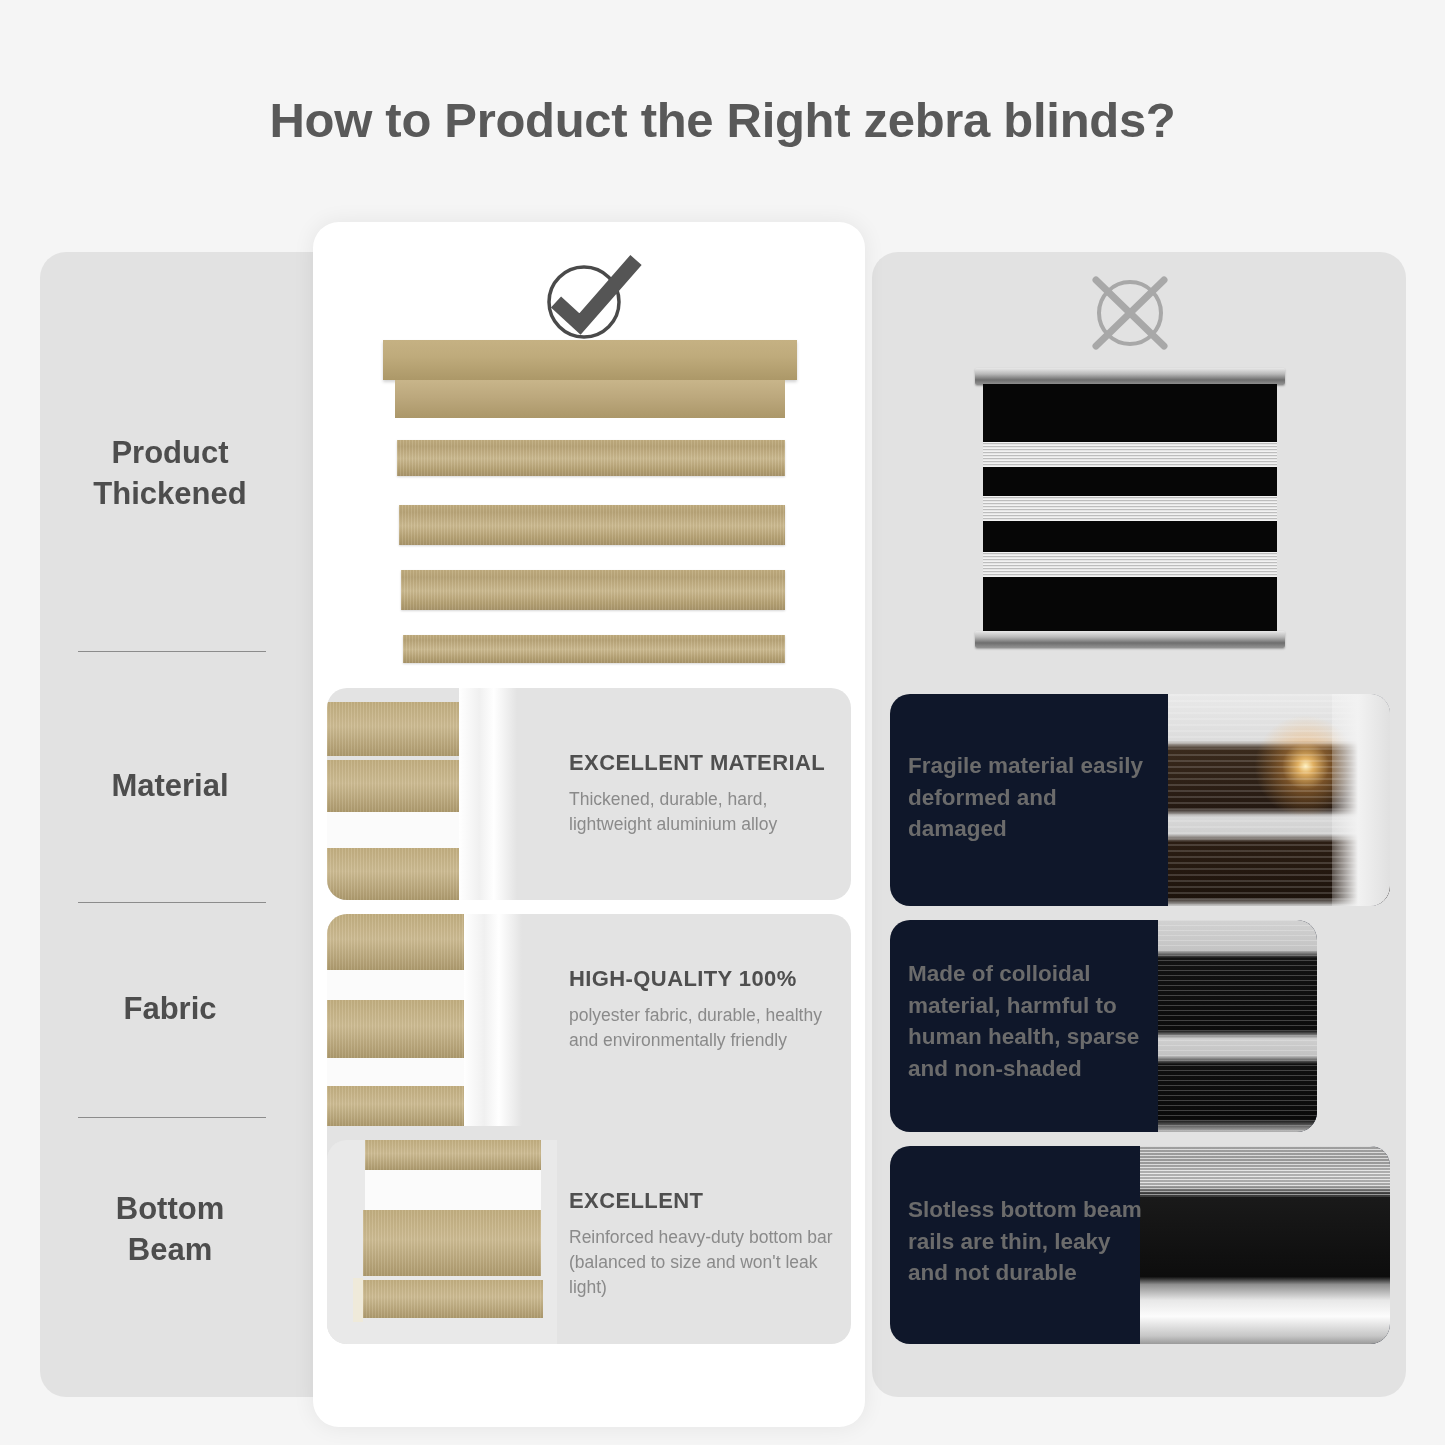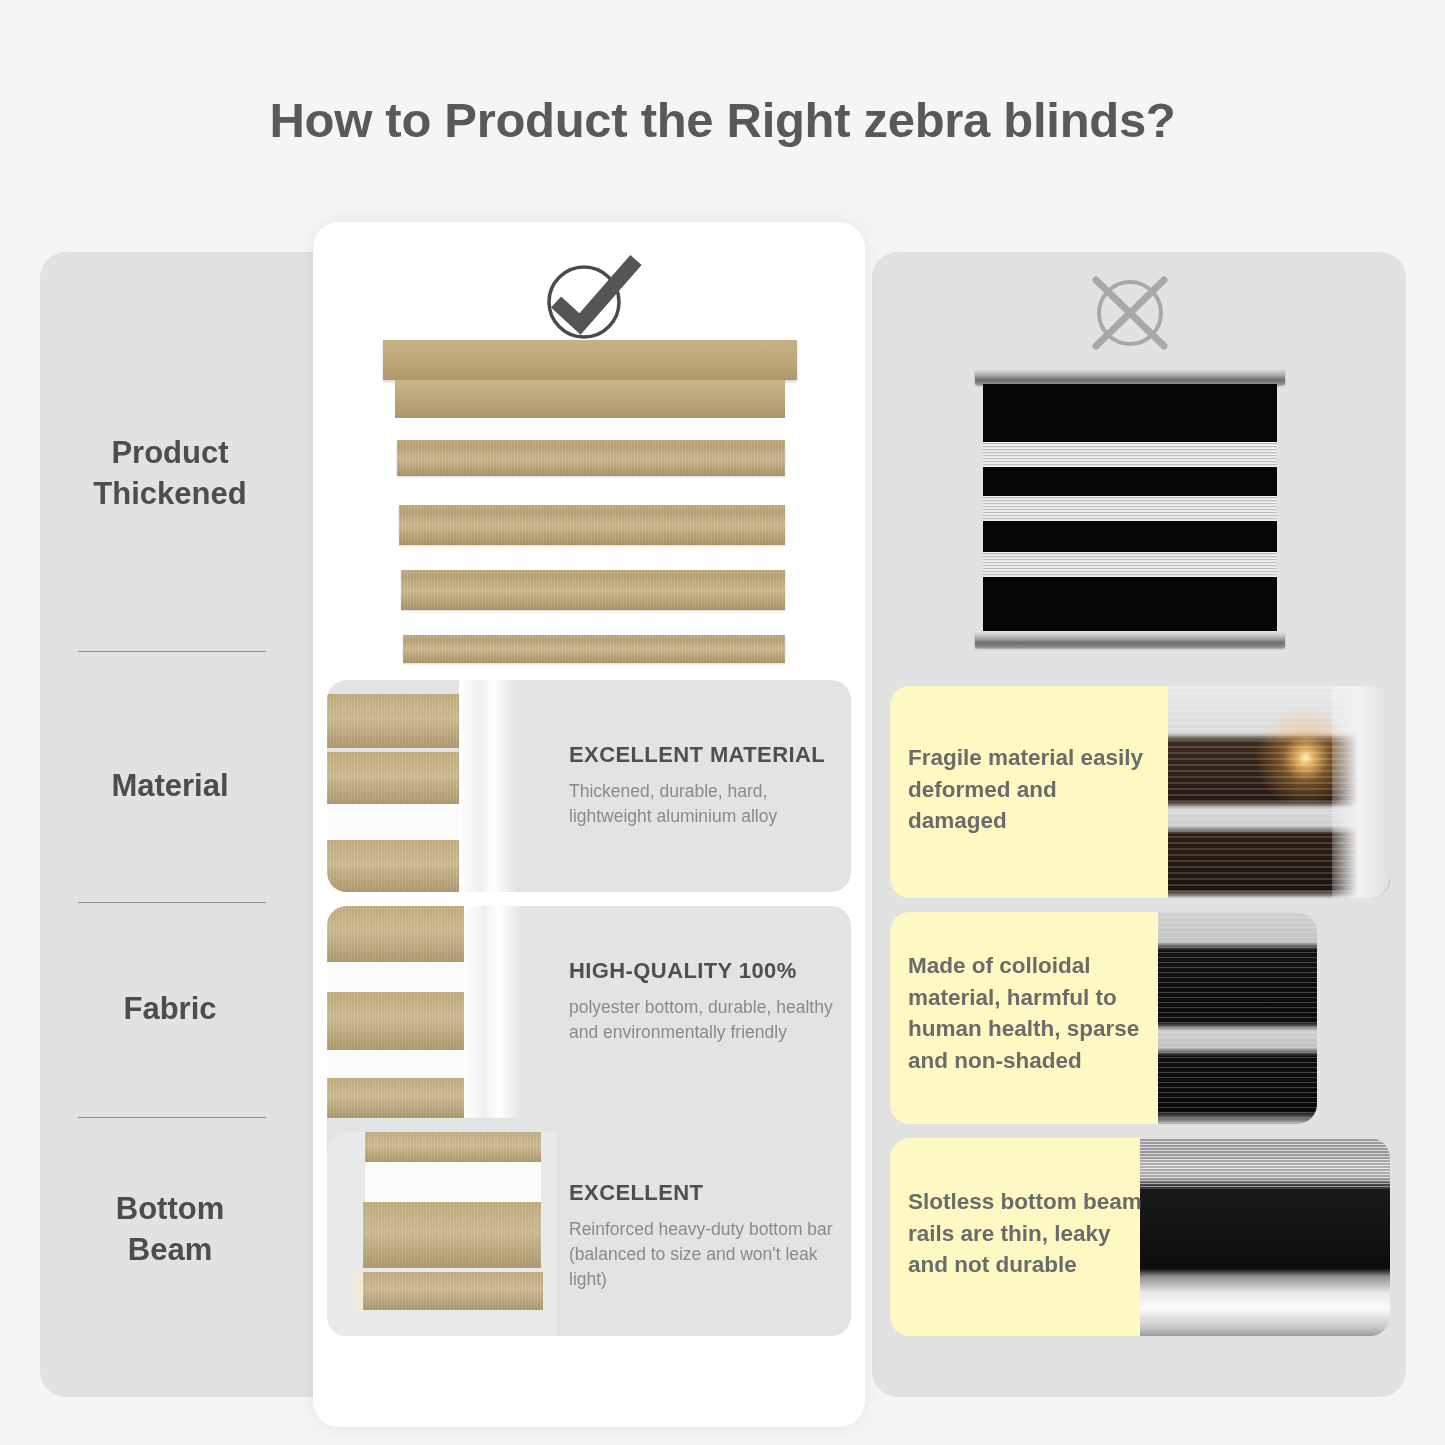--- a/index.html
+++ b/index.html
@@ -107,23 +107,24 @@
   .hb-stripe{
     position:absolute;left:0;width:294px;height:25px;
     background:repeating-linear-gradient(180deg,
       #f2f2f2 0px,#f2f2f2 1px,#bdbdbd 1px,#bdbdbd 2px,#e6e6e6 2px,#e6e6e6 3px);
   }
 
   
   .fcard{
     position:absolute;border-radius:20px;overflow:hidden;
     z-index:6;
+    margin-top:8px;
   }
   .fcard.good{background:#e3e3e3;}
-  .fcard.bad{background:#fef9c3;}
+  .fcard.bad{background:#0f172a;}
   .fc-text{
     position:absolute;
   }
   .fc-title{
     font-size:22px;font-weight:bold;color:#4f4f4f;
     letter-spacing:0.4px;margin-bottom:11px;
   }
   .fc-desc{
     font-size:17.5px;color:#8a8a8a;line-height:1.42;
   }
@@ -262,21 +263,21 @@
   <div class="photo" style="left:0;top:0;width:195px;height:212px;">
     <div class="pslat" style="top:0;width:158px;height:56px;"></div>
     <div class="pgap" style="top:56px;width:158px;height:30px;"></div>
     <div class="pslat" style="top:86px;width:158px;height:58px;"></div>
     <div class="pgap" style="top:144px;width:158px;height:28px;"></div>
     <div class="pslat" style="top:172px;width:158px;height:40px;"></div>
     <div class="frame-white"></div>
   </div>
   <div class="fc-text" style="left:242px;top:52px;width:272px;">
     <div class="fc-title">HIGH-QUALITY 100%</div>
-    <div class="fc-desc">polyester bottom, durable, healthy and environmentally friendly</div>
+    <div class="fc-desc">polyester fabric, durable, healthy and environmentally friendly</div>
   </div>
 </div>
 
 <div class="fcard good" style="left:327px;top:1132px;width:524px;height:204px;">
   <div class="photo" style="left:0;top:0;width:230px;height:204px;background:#e9e9e9;">
     <div class="pslat" style="top:0;left:38px;width:176px;height:30px;"></div>
     <div class="pgap" style="top:30px;left:38px;width:176px;height:40px;"></div>
     <div class="pslat" style="top:70px;left:36px;width:178px;height:66px;"></div>
     <div class="pslat" style="top:140px;left:30px;width:186px;height:38px;"></div>
     <div style="position:absolute;left:26px;top:138px;width:10px;height:44px;background:#efeada;"></div>

